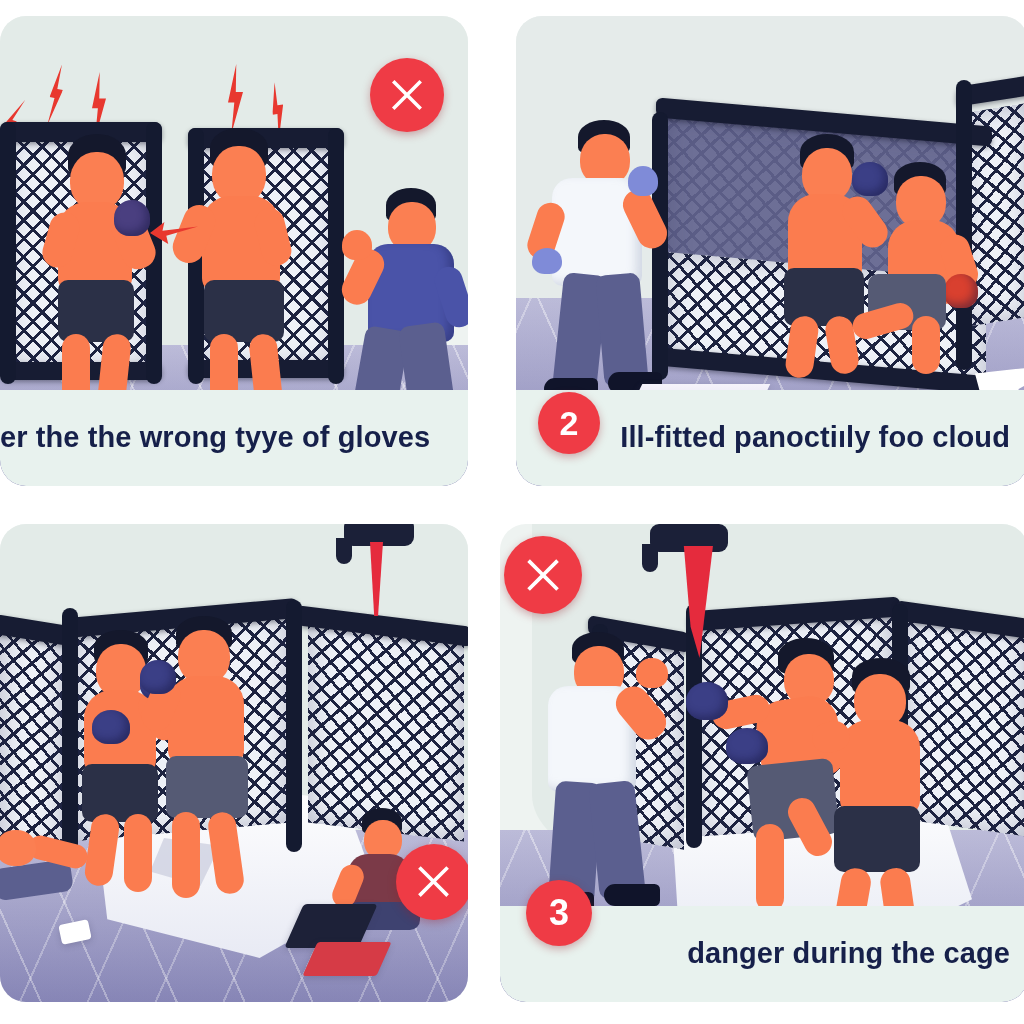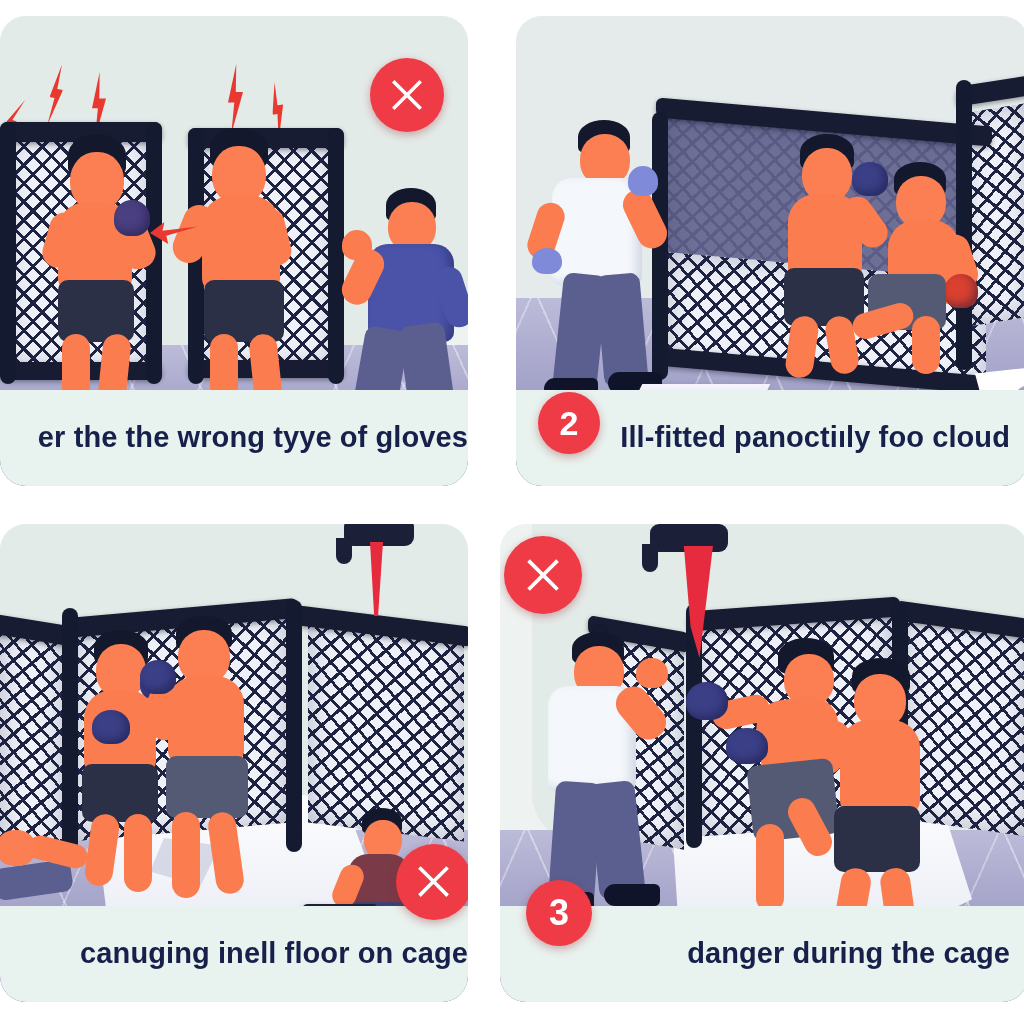--- a/index.html
+++ b/index.html
@@ -75,21 +75,21 @@
   .badge-x svg{width:54%;height:54%;}
   .badge-num{background:#ef3b45;color:#ffffff;font-weight:700;
              box-shadow:0 3px 9px rgba(150,30,40,.35);}
 
   
   .caption{position:absolute;left:0;bottom:0;width:100%;height:96px;
            background:#e8f2ee;border-radius:0 0 26px 26px;
            display:flex;align-items:center;z-index:25;}
   .caption span{display:block;width:100%;color:#16204a;font-weight:700;
                 font-size:29px;letter-spacing:.1px;line-height:1.1;}
-  .cap-left span{padding-left:6px;text-align:right;}
+  .cap-left span{}
   .cap-right span{text-align:right;padding-right:18px;}
 </style>
 </head>
 <body>
 
 <div class="sheet">
 
   <div class="panel" id="panel-1">
     <div class="scene">
       <div class="backdrop"></div>
@@ -300,23 +300,20 @@
                   transform:skewX(-24deg);border-radius:3px;"></div>
       <div class="paper" style="left:60px;top:398px;width:30px;height:20px;border-radius:4px;transform:rotate(-12deg);"></div>
     </div>
 
     <div class="badge badge-x" style="right:-4px;top:320px;width:76px;height:76px;">
       <svg viewBox="0 0 24 24" aria-hidden="true">
         <path d="M4.5 3 L12 10.5 L19.5 3 L21 4.5 L13.5 12 L21 19.5 L19.5 21 L12 13.5 L4.5 21 L3 19.5 L10.5 12 L3 4.5 Z" fill="#ffffff"></path>
       </svg>
     </div>
 
-    <div class="caption cap-left">
-      <span>canuging inell floor  on cage</span>
-    </div>
   </div>
 
   <div class="panel" id="panel-4">
     <div class="scene">
       <div class="backdrop" style="left:6%;width:106%;border-radius:0 0 50% 46%/0 0 28% 26%;"></div>
       <div class="floor" style="height:36%;"></div>
 
       <div style="position:absolute;left:172px;top:260px;width:300px;height:180px;
                   background:linear-gradient(#ffffff,#e6e9f3);
                   clip-path:polygon(32% 0,90% 12%,100% 64%,56% 100%,2% 74%,0 22%);

